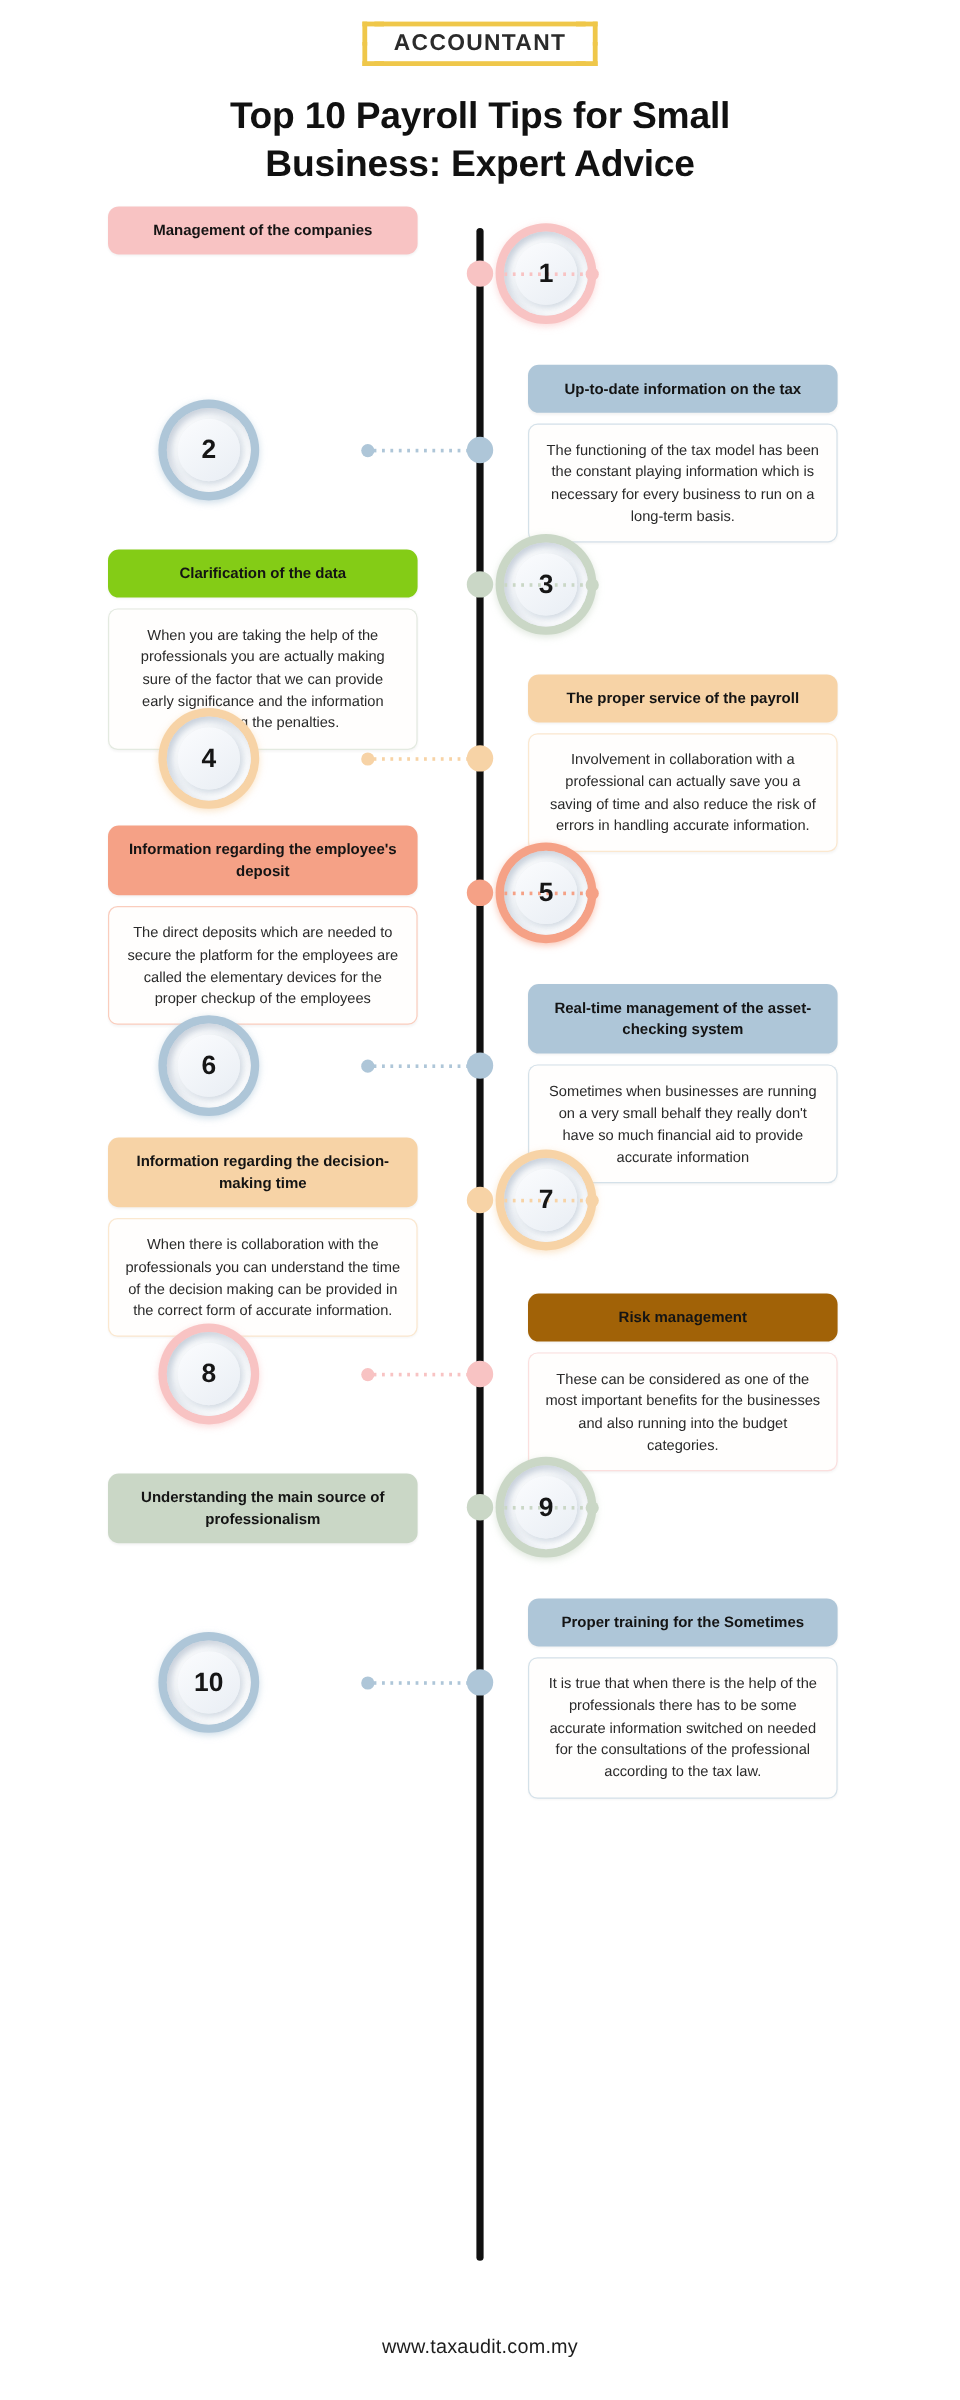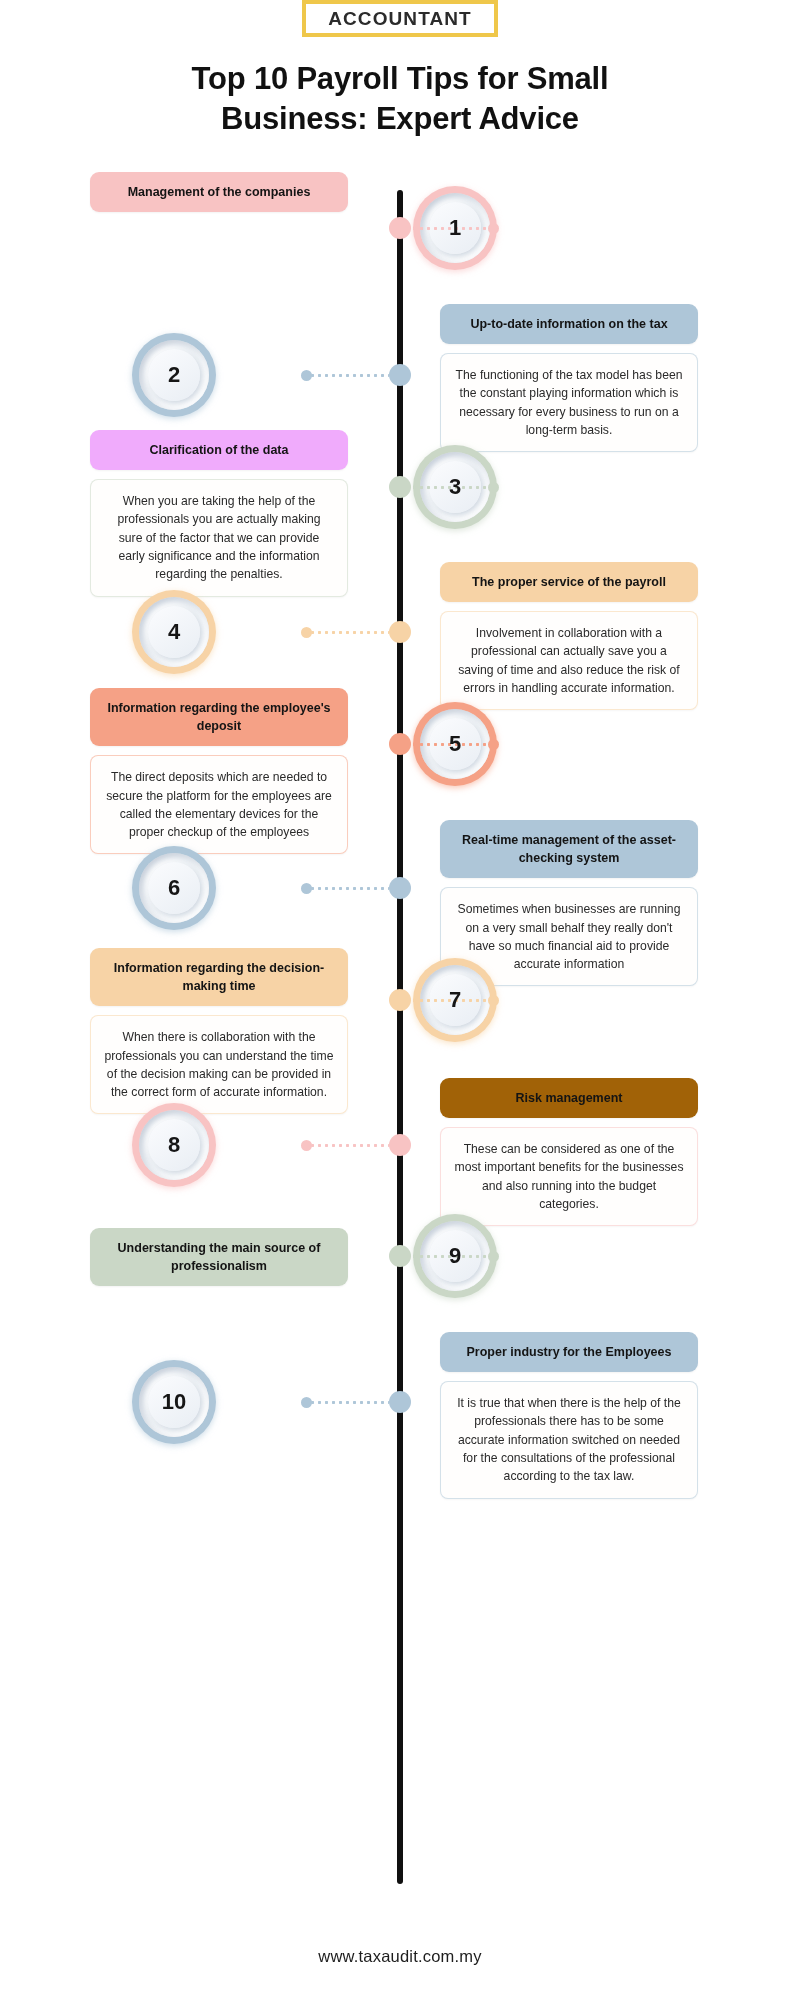--- a/index.html
+++ b/index.html
@@ -6,21 +6,21 @@
   body{
     width:800px;height:2000px;
     background:#ffffff;
     font-family:"Liberation Sans", sans-serif;
     color:#1a1a1a;
     position:relative;
     overflow:hidden;
   }
 
   
-  #header{text-align:center;}
+  #header{padding-top:18px;text-align:center;}
   .badge-wrap{
     display:inline-block;position:relative;
     padding:9px 26px 9px 26px;
   }
   .badge-wrap .brk{
     position:absolute;width:14px;background:transparent;
     border-color:#efc74a;border-style:solid;
   }
   .badge-wrap .brk.tl{left:0;top:0;height:16px;border-width:4px 0 0 4px;}
   .badge-wrap .brk.bl{left:0;bottom:0;height:16px;border-width:0 0 4px 4px;}
@@ -169,21 +169,21 @@
           <div class="disc"></div>
           <div class="disc2"></div>
           <div class="num">2</div>
         </div>
         <div class="sdot" style="top: 174px; background: rgb(174, 198, 216);"></div>
         <div class="conn" style="top: 184px; background-image: radial-gradient(circle, rgb(174, 198, 216) 1.4px, rgba(0, 0, 0, 0) 1.5px); left: 309px; width: 80px;"></div>
         <div class="edot" style="top: 180px; background: rgb(174, 198, 216); left: 301px;"></div>
       </div>
       <div class="row" style="top: 0px;">
         <div class="tblock left" style="top: 240px;">
-          <div class="pill" style="background: #f0abfc;">Clarification of the data</div>
+          <div class="pill" style="background: #84cc16; margin-top: 28px;">Clarification of the data</div>
           <div class="card" style="border-color: rgba(202, 215, 198, 0.533);">When you are taking the help of the professionals you are actually making sure of the factor that we can provide early significance and the information regarding the penalties.</div>
         </div>
         <div class="circ right" style="top: 255px;">
           <div class="ring" style="background: rgb(202, 215, 198); box-shadow: rgba(202, 215, 198, 0.6) 0px 2px 6px;"></div>
           <div class="disc"></div>
           <div class="disc2"></div>
           <div class="num">3</div>
         </div>
         <div class="sdot" style="top: 286px; background: rgb(202, 215, 198);"></div>
         <div class="conn" style="top: 296px; background-image: radial-gradient(circle, rgb(202, 215, 198) 1.4px, rgba(0, 0, 0, 0) 1.5px); left: 411px; width: 80px;"></div>
@@ -273,21 +273,21 @@
           <div class="disc"></div>
           <div class="disc2"></div>
           <div class="num">9</div>
         </div>
         <div class="sdot" style="top: 1055px; background: rgb(202, 215, 198);"></div>
         <div class="conn" style="top: 1065px; background-image: radial-gradient(circle, rgb(202, 215, 198) 1.4px, rgba(0, 0, 0, 0) 1.5px); left: 411px; width: 80px;"></div>
         <div class="edot" style="top: 1061px; background: rgb(202, 215, 198); left: 488px;"></div>
       </div>
       <div class="row" style="top: 0px;">
         <div class="tblock right" style="top: 1142px;">
-          <div class="pill" style="background: rgb(174, 198, 216);">Proper industry for the Employees</div>
+          <div class="pill" style="background: rgb(174, 198, 216);">Proper training for the Sometimes</div>
           <div class="card" style="border-color: rgba(174, 198, 216, 0.533);">It is true that when there is the help of the professionals there has to be some accurate information switched on needed for the consultations of the professional according to the tax law.</div>
         </div>
         <div class="circ left" style="top: 1170px;">
           <div class="ring" style="background: rgb(174, 198, 216); box-shadow: rgba(174, 198, 216, 0.6) 0px 2px 6px;"></div>
           <div class="disc"></div>
           <div class="disc2"></div>
           <div class="num">10</div>
         </div>
         <div class="sdot" style="top: 1201px; background: rgb(174, 198, 216);"></div>
         <div class="conn" style="top: 1211px; background-image: radial-gradient(circle, rgb(174, 198, 216) 1.4px, rgba(0, 0, 0, 0) 1.5px); left: 309px; width: 80px;"></div>

